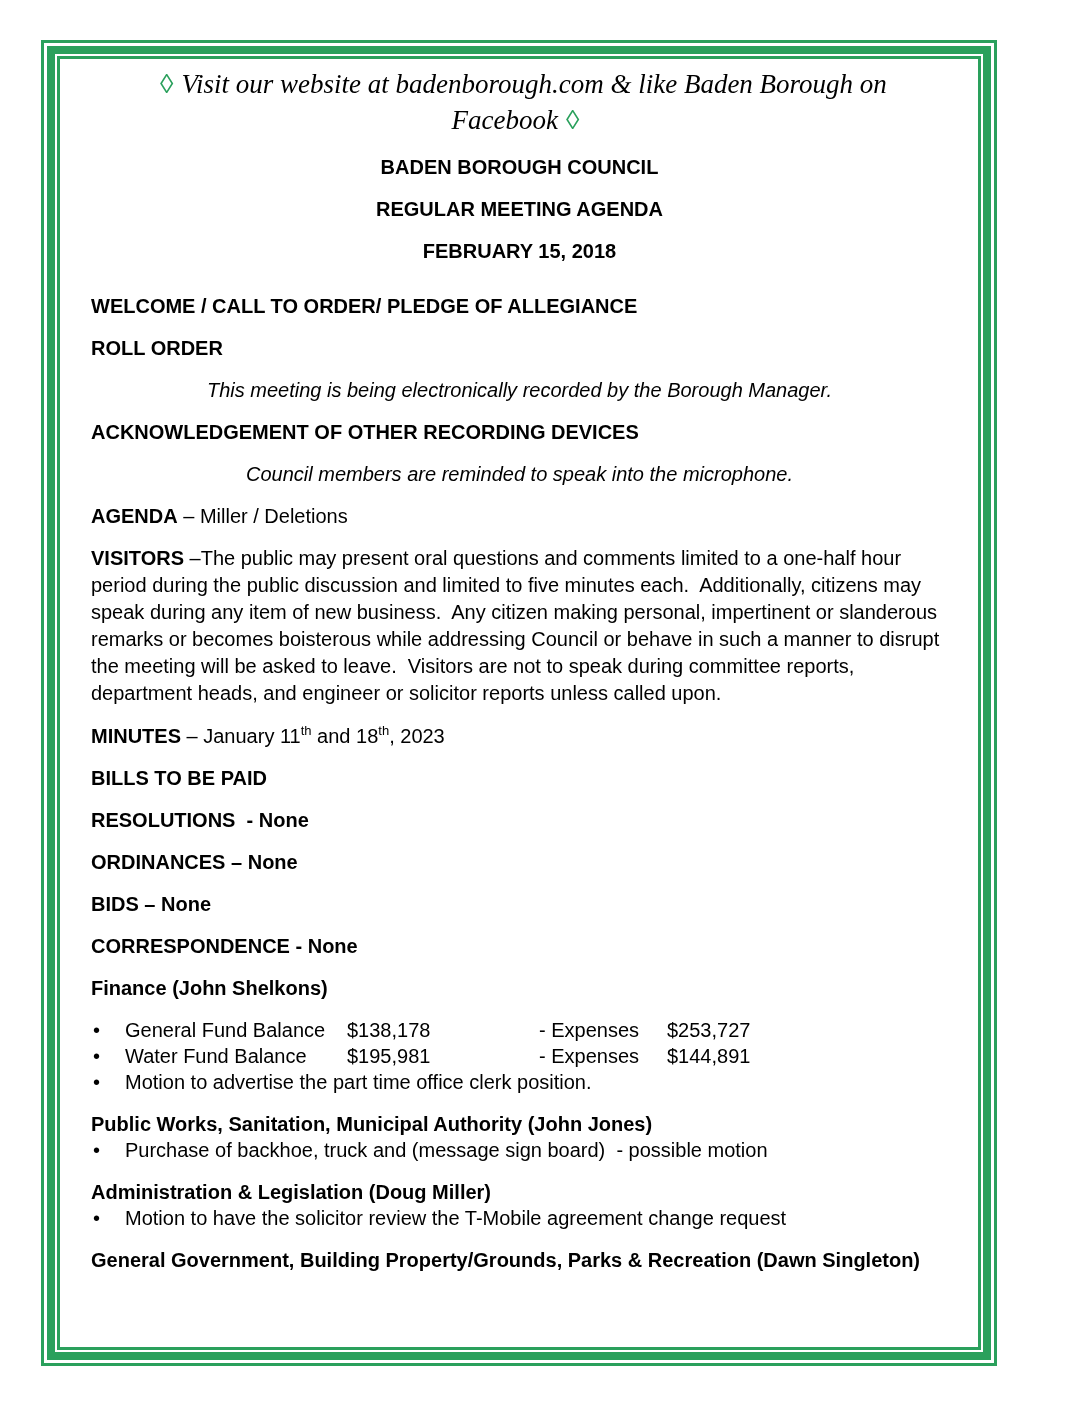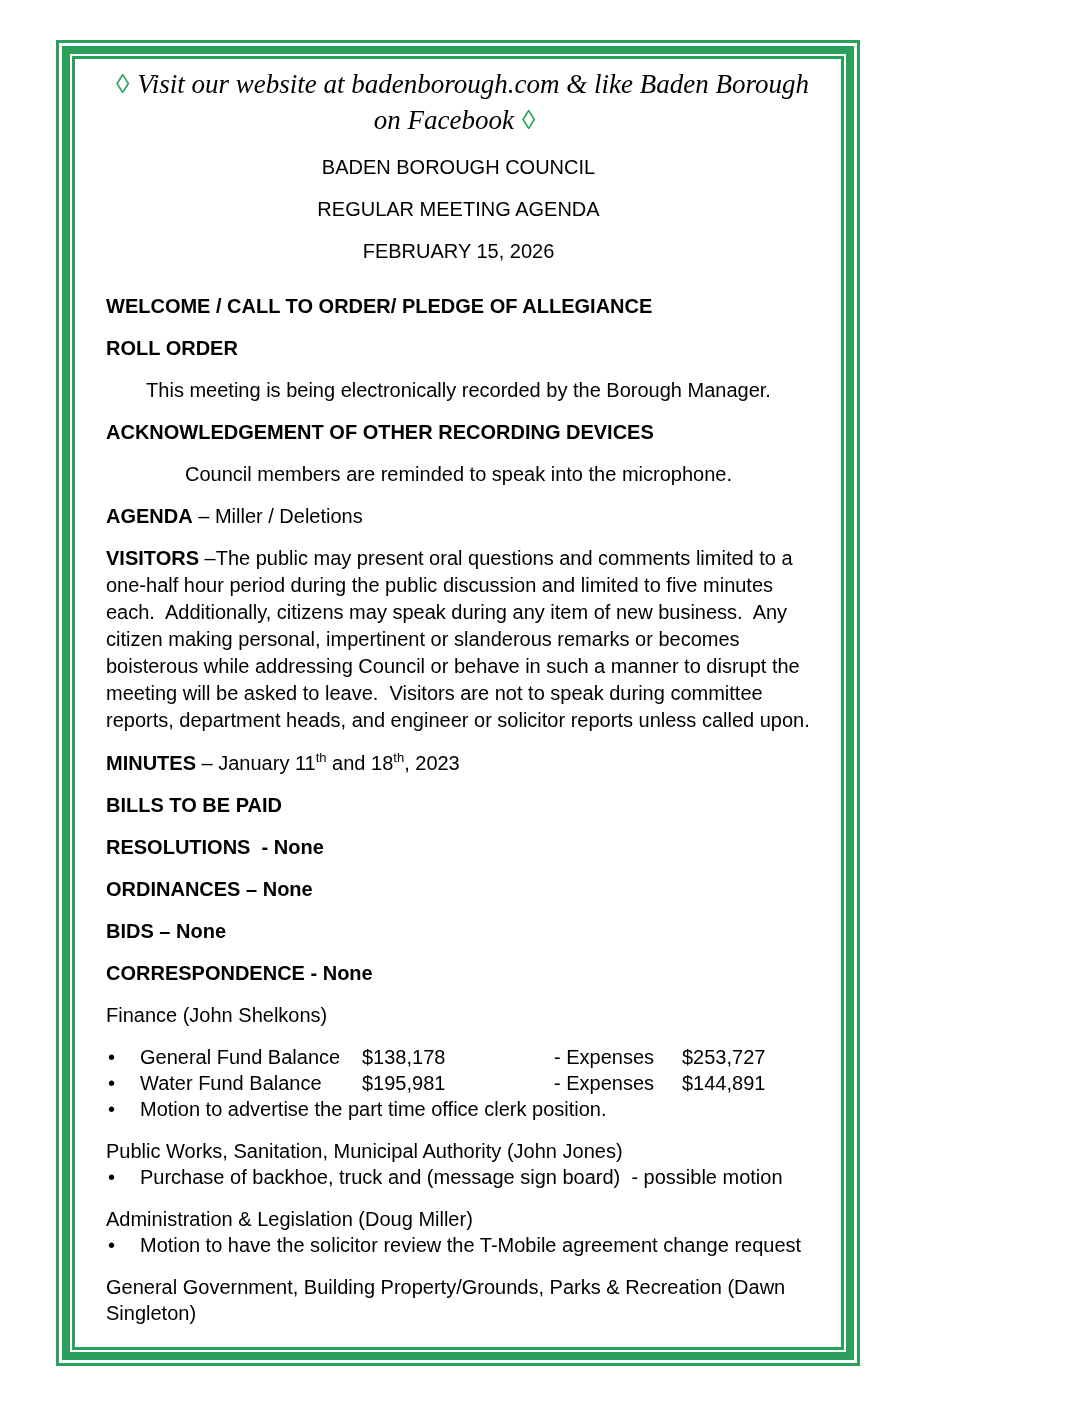--- a/index.html
+++ b/index.html
@@ -7,22 +7,22 @@
     width: 1088px; height: 1408px;
     background: #ffffff;
   }
   .page {
     position: relative;
     width: 1088px; height: 1408px;
     font-family: "Liberation Sans", sans-serif;
     color: #000;
   }
   .frame-outer {
-    position: absolute; left: 56px; top: 40px;
-    width: 804px; height: 1326px;
+    position: absolute; left: 41px; top: 40px;
+    width: 956px; height: 1326px;
     border: 3px solid var(--green, #2aa05c);
     padding: 3px;
     box-sizing: border-box;
   }
   .frame-mid {
     width: 100%; height: 100%;
     border: 8px solid var(--green, #2aa05c);
     padding: 2px;
     box-sizing: border-box;
   }
@@ -44,41 +44,41 @@
   }
   .diamond {
     color: var(--green, #2aa05c);
     font-style: normal;
     padding: 0 8px;
   }
   .title-block { margin-bottom: 29px; }
   .title {
     margin: 16px;
     text-align: center;
-    font-weight: normal;
+    font-weight: bold;
     font-size: 20px;
     line-height: 26px;
   }
   .line {
     margin: 0 0 16px;
     font-size: 20px;
     line-height: 26px;
     white-space: pre-wrap;
   }
   .para {
     margin: 0 0 16px;
     font-size: 20px;
     line-height: 27px;
     white-space: pre-wrap;
   }
   .bold { font-weight: bold; }
-  .center-italic { text-align: center; }
+  .center-italic { text-align: center; font-style: italic; }
   .mt-sm { margin-top: 6px; }
   .mt-md { margin-top: 10px; }
-  .heading { margin: 0 0 16px; font-weight: normal; font-size: 20px; line-height: 26px; white-space: pre-wrap; }
+  .heading { margin: 0 0 16px; font-weight: bold; font-size: 20px; line-height: 26px; white-space: pre-wrap; }
   .heading.tight { margin-bottom: 0; }
   .bullet-list { margin: 0 0 16px; }
   .bullet-row {
     display: flex;
     font-size: 20px;
     line-height: 26px;
     white-space: pre-wrap;
   }
   .bullet { width: 32px; flex: none; padding-left: 2px; }
   .fin-label { width: 222px; flex: none; }
@@ -92,21 +92,21 @@
 <div class="page">
   <div class="frame-outer">
     <div class="frame-mid">
       <div class="frame-inner">
 
         <div class="banner"><span class="diamond">◊</span><span>Visit our website at badenborough.com &amp; like Baden Borough on Facebook</span><span class="diamond">◊</span></div>
 
         <div class="title-block">
           <p class="title">BADEN BOROUGH COUNCIL</p>
           <p class="title">REGULAR MEETING AGENDA</p>
-          <p class="title">FEBRUARY 15, 2026</p>
+          <p class="title">FEBRUARY 15, 2018</p>
         </div>
 
         <p class="line bold">WELCOME / CALL TO ORDER/ PLEDGE OF ALLEGIANCE</p>
 
         <p class="line bold">ROLL ORDER</p>
 
         <p class="line center-italic">This meeting is being electronically recorded by the Borough Manager.</p>
 
         <p class="line bold">ACKNOWLEDGEMENT OF OTHER RECORDING DEVICES</p>
 

